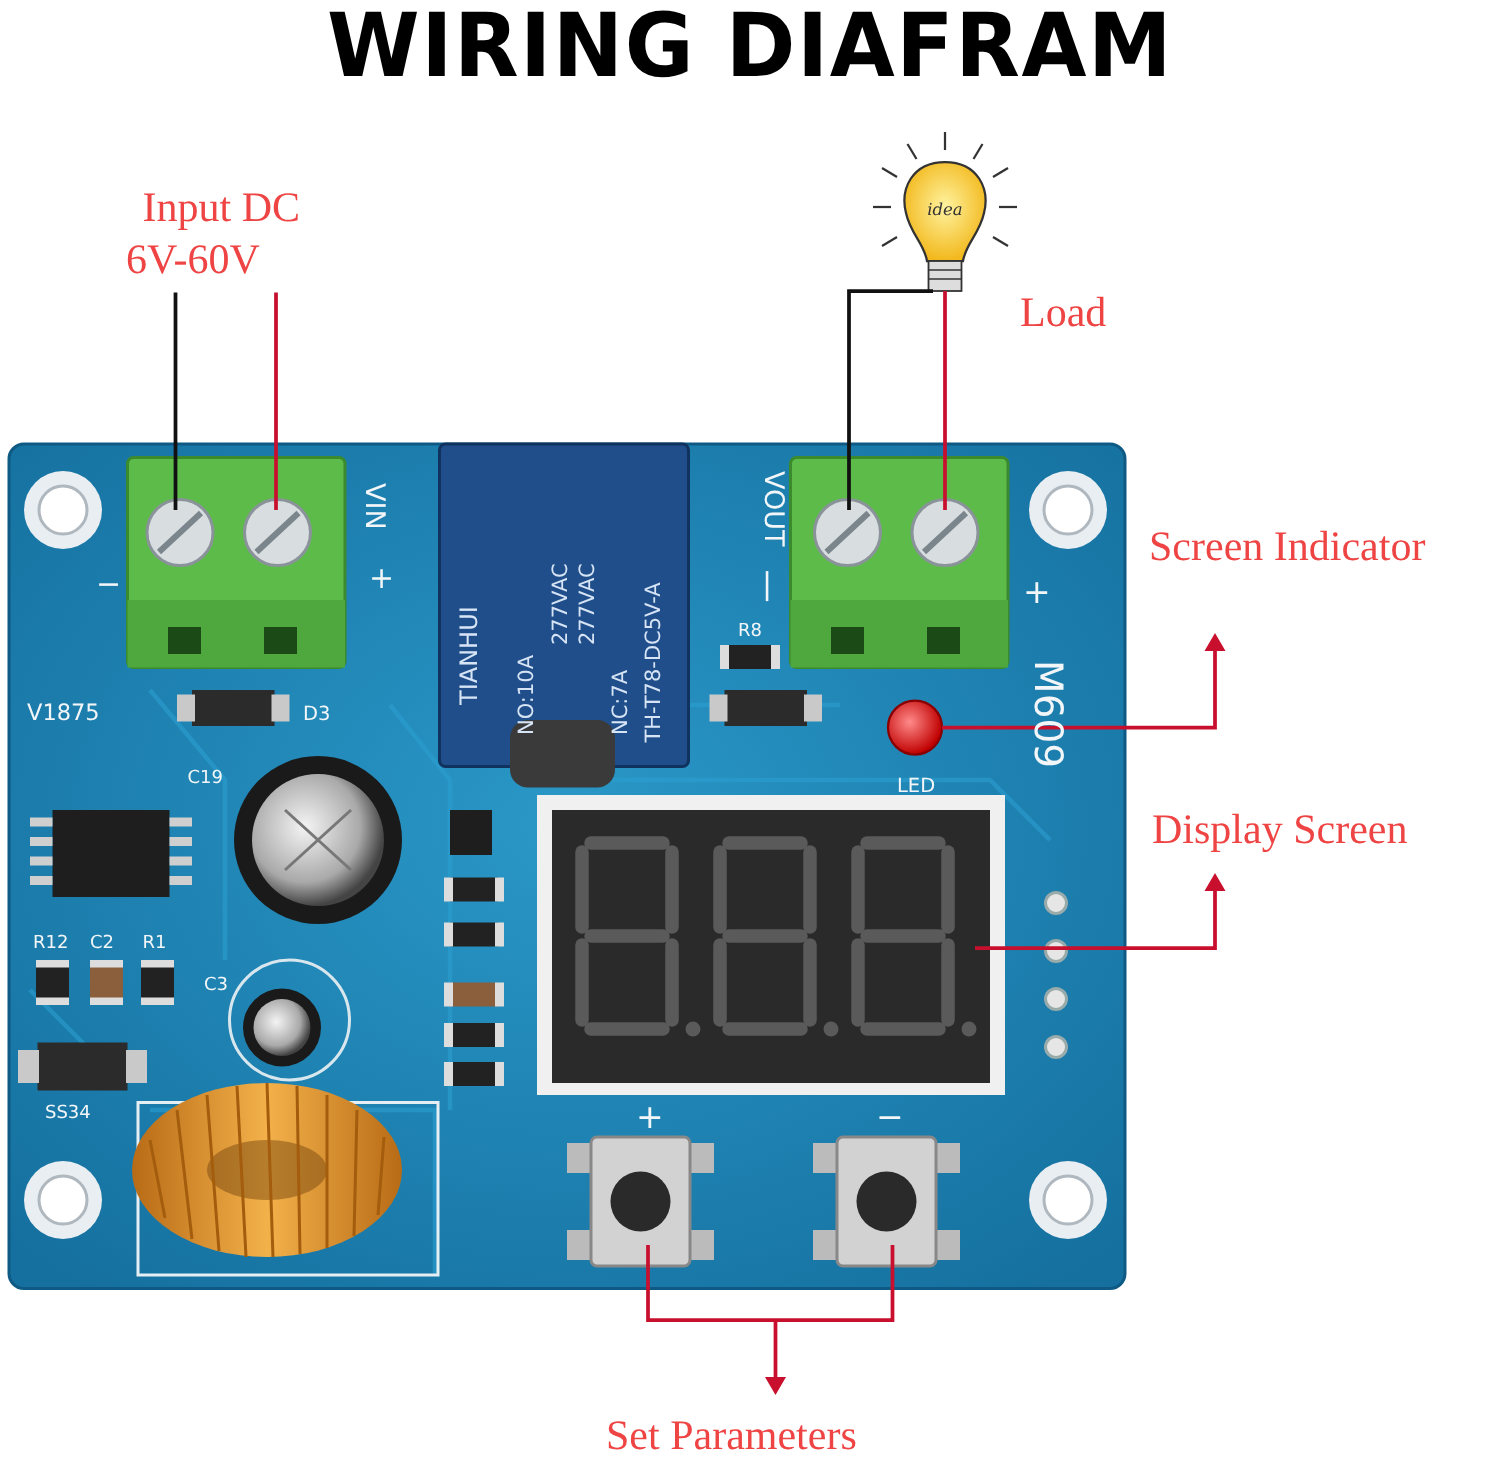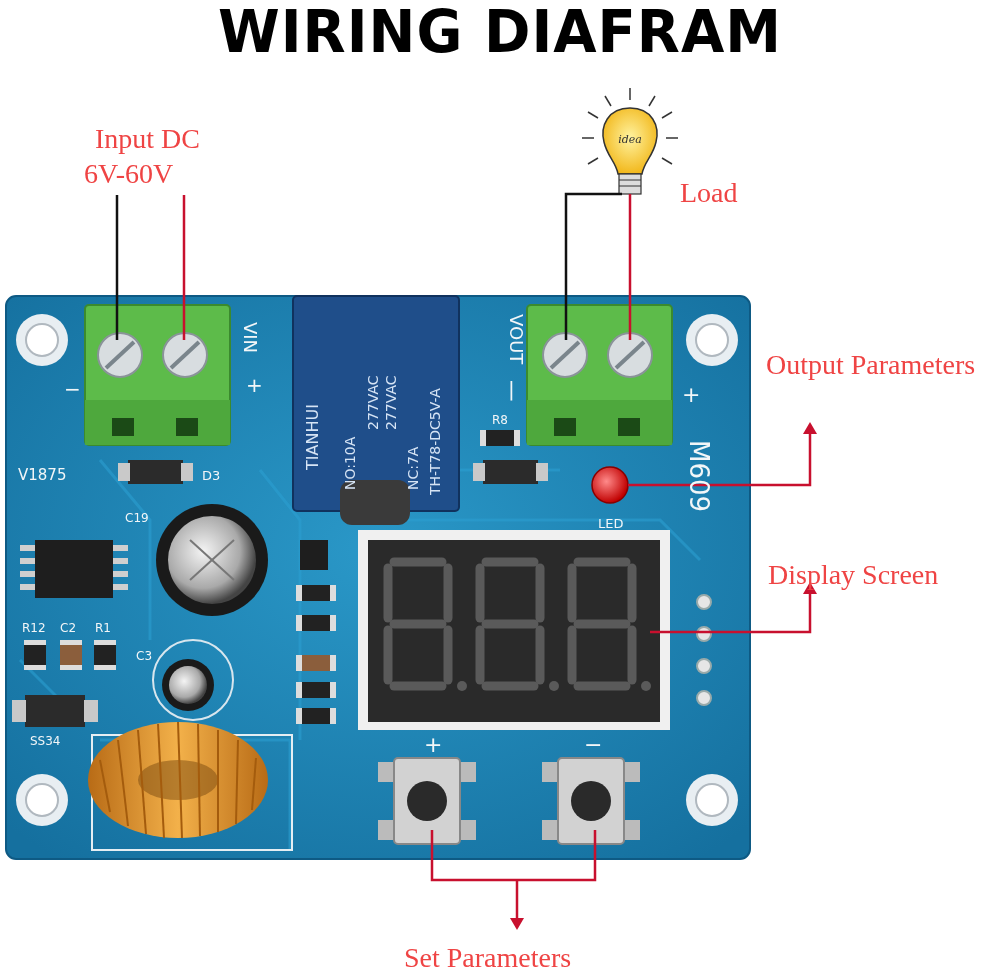--- a/index.html
+++ b/index.html
@@ -318,16 +318,16 @@
     <text transform="translate(378,430) rotate(-90)" font-size="14">277VAC</text>
     <text transform="translate(396,430) rotate(-90)" font-size="14">277VAC</text>
     <text transform="translate(355,490) rotate(-90)" font-size="14">NO:10A</text>
     <text transform="translate(418,490) rotate(-90)" font-size="14">NC:7A</text>
     <text transform="translate(440,495) rotate(-90)" font-size="14">TH-T78-DC5V-A</text>
   </g>
 </svg>
 
 <div class="abs label" style="left:95px; top:122px;">Input DC</div>
 <div class="abs label" style="left:84px; top:157px;">6V-60V</div>
-<div class="abs label" style="left:680px; top:176px;">Load</div>
-<div class="abs label" style="left:766px; top:348px;">Output Parameters</div>
-<div class="abs label" style="left:768px; top:537px;margin-top:21px;">Display Screen</div>
+<div class="abs label" style="left:680px; top:192px;">Load</div>
+<div class="abs label" style="left:766px; top:348px;">Screen Indicator</div>
+<div class="abs label" style="left:768px; top:537px;">Display Screen</div>
 <div class="abs label" style="left:404px; top:941px;">Set Parameters</div>
 
 </body></html>

